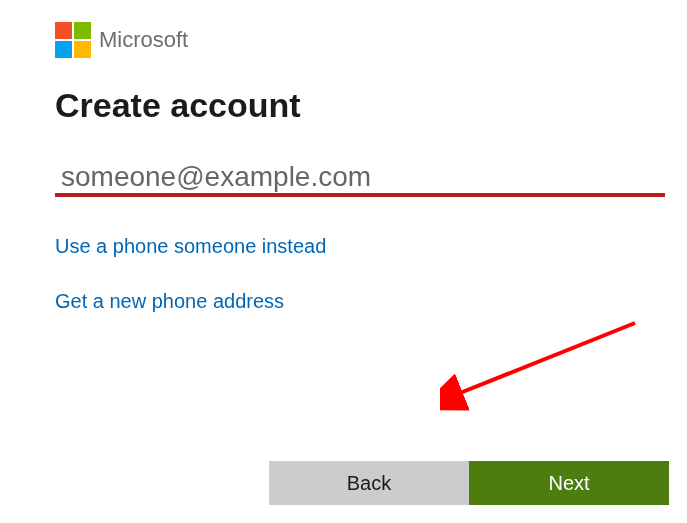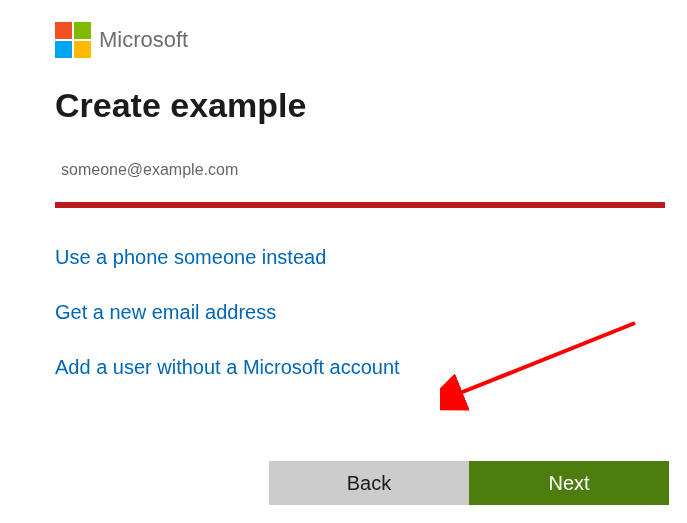--- a/index.html
+++ b/index.html
@@ -37,23 +37,23 @@
     }
     .title {
       font-size: 34px;
       font-weight: 600;
       color: #1b1b1b;
       margin-bottom: 30px;
     }
     .email-input {
       width: 610px;
       border: none;
-      border-bottom: 6px solid #b91c1c;
-      font-size: 16px;
-      padding: 6px 6px 23px 6px;
+      border-bottom: 4px solid #b91c1c;
+      font-size: 28px;
+      padding: 6px 6px 0 6px;
       outline: none;
       color: #1b1b1b;
       font-family: inherit;
       background: transparent;
     }
     .email-input::placeholder { color: #666; }
     .links {
       margin-top: 38px;
     }
     .link {
@@ -96,28 +96,27 @@
 <div class="header">
   <div class="ms-logo">
     <div class="sq-r"></div>
       <div class="sq-g"></div>
       <div class="sq-b"></div>
       <div class="sq-y"></div>
   </div>
   <span class="brand">Microsoft</span>
 </div>
 
-<h1 class="title">Create example</h1>
+<h1 class="title">Create account</h1>
 
 <input type="text" class="email-input" placeholder="someone@example.com" style="">
 
 <div class="links">
   <a class="link">Use a phone someone instead</a>
-  <a class="link">Get a new email address</a>
-  <a class="link">Add a user without a Microsoft account</a>
+  <a class="link">Get a new phone address</a>
 </div>
 
 <svg class="arrow" width="210" height="100">
   <defs>
     <marker id="ah" markerWidth="12" markerHeight="10" refX="2" refY="5" orient="auto">
       <polygon points="0,0 12,5 0,10" fill="#ff0000"></polygon>
     </marker>
   </defs>
   <line x1="195" y1="10" x2="15" y2="82" stroke="#ff0000" stroke-width="4" marker-end="url(#ah)"></line>
 </svg>

